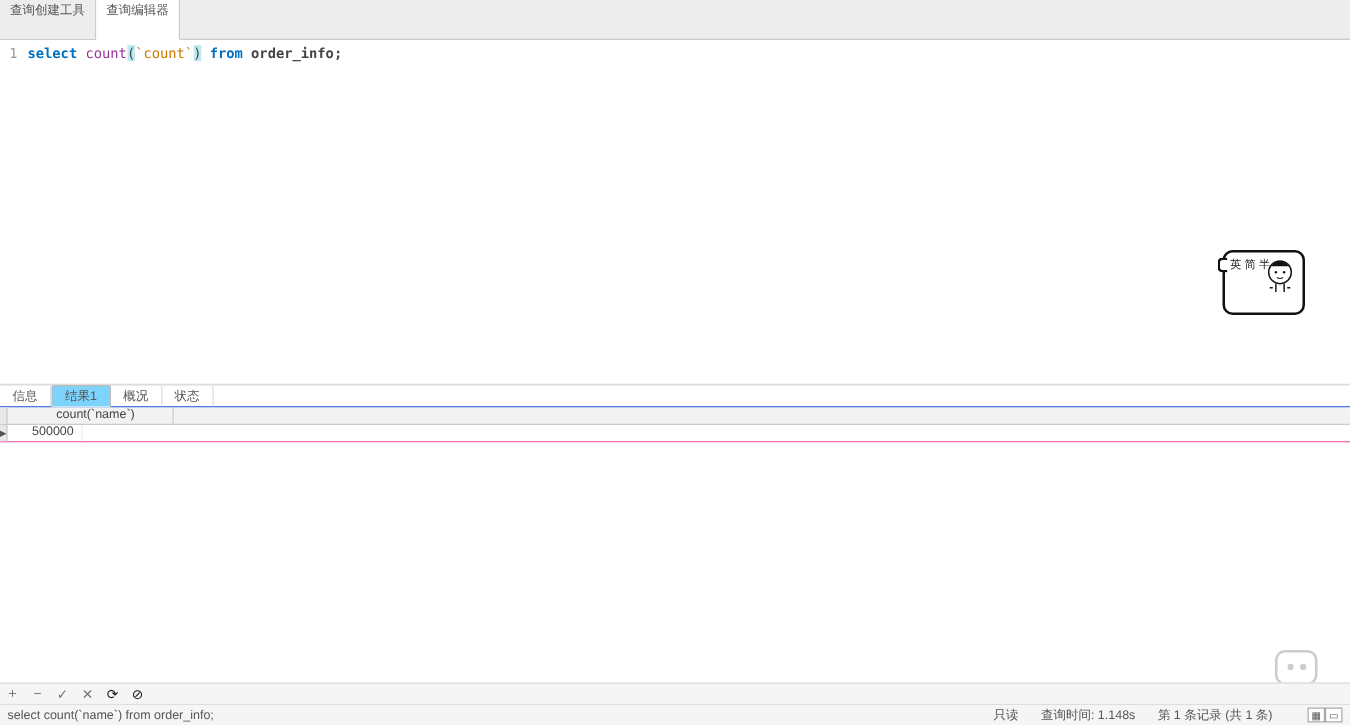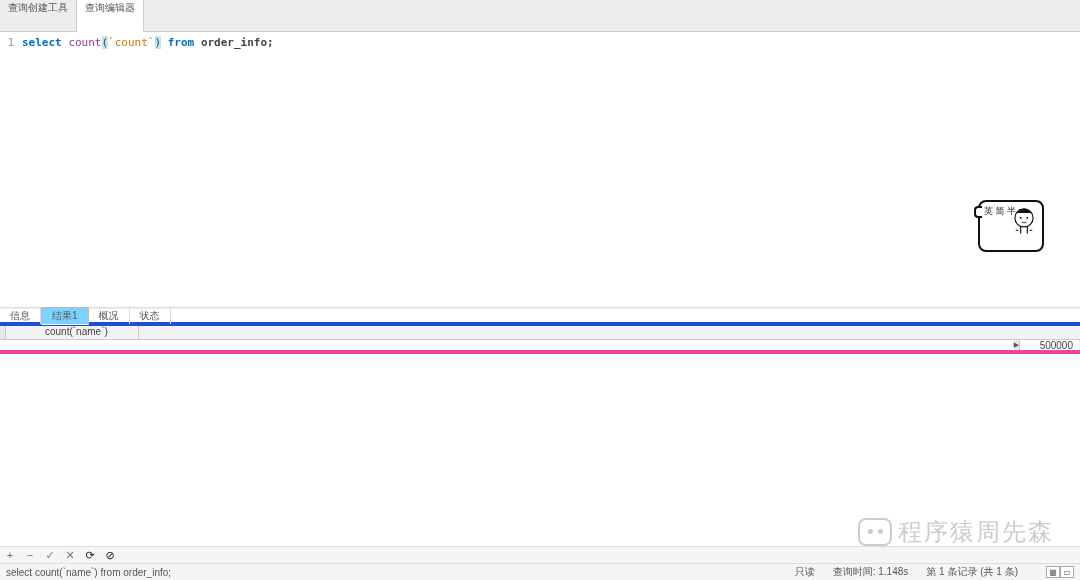--- a/index.html
+++ b/index.html
@@ -56,22 +56,22 @@
     .plain { color: #444; font-weight: bold; }
     .divider {
       height: 2px;
       background: #ededed;
       border-top: 1px solid #ddd;
     }
     .result-tabs {
       display: flex;
       height: 17px;
       background: #fff;
-      border-bottom: 4px solid #1d4ed8;
-      align-items: center;
+      border-bottom: 1px solid #1d4ed8;
+      align-items: flex-end;
     }
     .result-tab {
       padding: 1px 10px;
       font-size: 10px;
       color: #555;
       cursor: pointer;
       border-right: 1px solid #ddd;
     }
     .result-tab.active {
       background: #7dd3fc;
@@ -90,22 +90,21 @@
     .gh-col {
       padding: 0 6px;
       font-size: 10px;
       border-right: 1px solid #ccc;
       min-width: 100px;
       margin-left: 33px;
     }
     .grid-row {
       display: flex;
       height: 14px;
-      border-bottom: 4px solid #ec4899;
-      justify-content: flex-end;
+      border-bottom: 1px solid #ec4899;
     }
     .gr-marker {
       width: 6px;
       background: #e8e8e8;
       border-right: 1px solid #ccc;
       display: flex;
       align-items: center;
       justify-content: center;
       font-size: 7px;
       color: #555;
@@ -269,21 +268,20 @@
     <path d="M6 6 q9 -10 18 0" fill="#111"></path>
     <circle cx="11" cy="12" r="1.2" fill="#111"></circle>
     <circle cx="19" cy="12" r="1.2" fill="#111"></circle>
     <path d="M12 17 q3 2 6 0" stroke="#111" fill="none" stroke-width="1"></path>
     <path d="M11 23 v8 M19 23 v8 M8 27 h-3 M22 27 h3" stroke="#111" stroke-width="1.4"></path>
   </svg>
 </div>
 
 <div class="watermark">
   <div class="wm-icon"></div>
-  <span>程序猿周先森</span>
 </div>
 
 <div class="toolbar">
   <span class="tb-icon">+</span>
   <span class="tb-icon">−</span>
   <span class="tb-icon">✓</span>
   <span class="tb-icon">✕</span>
   <span class="tb-icon" style="color:#111">⟳</span>
   <span class="tb-icon" style="color:#111">⊘</span>
 </div>

